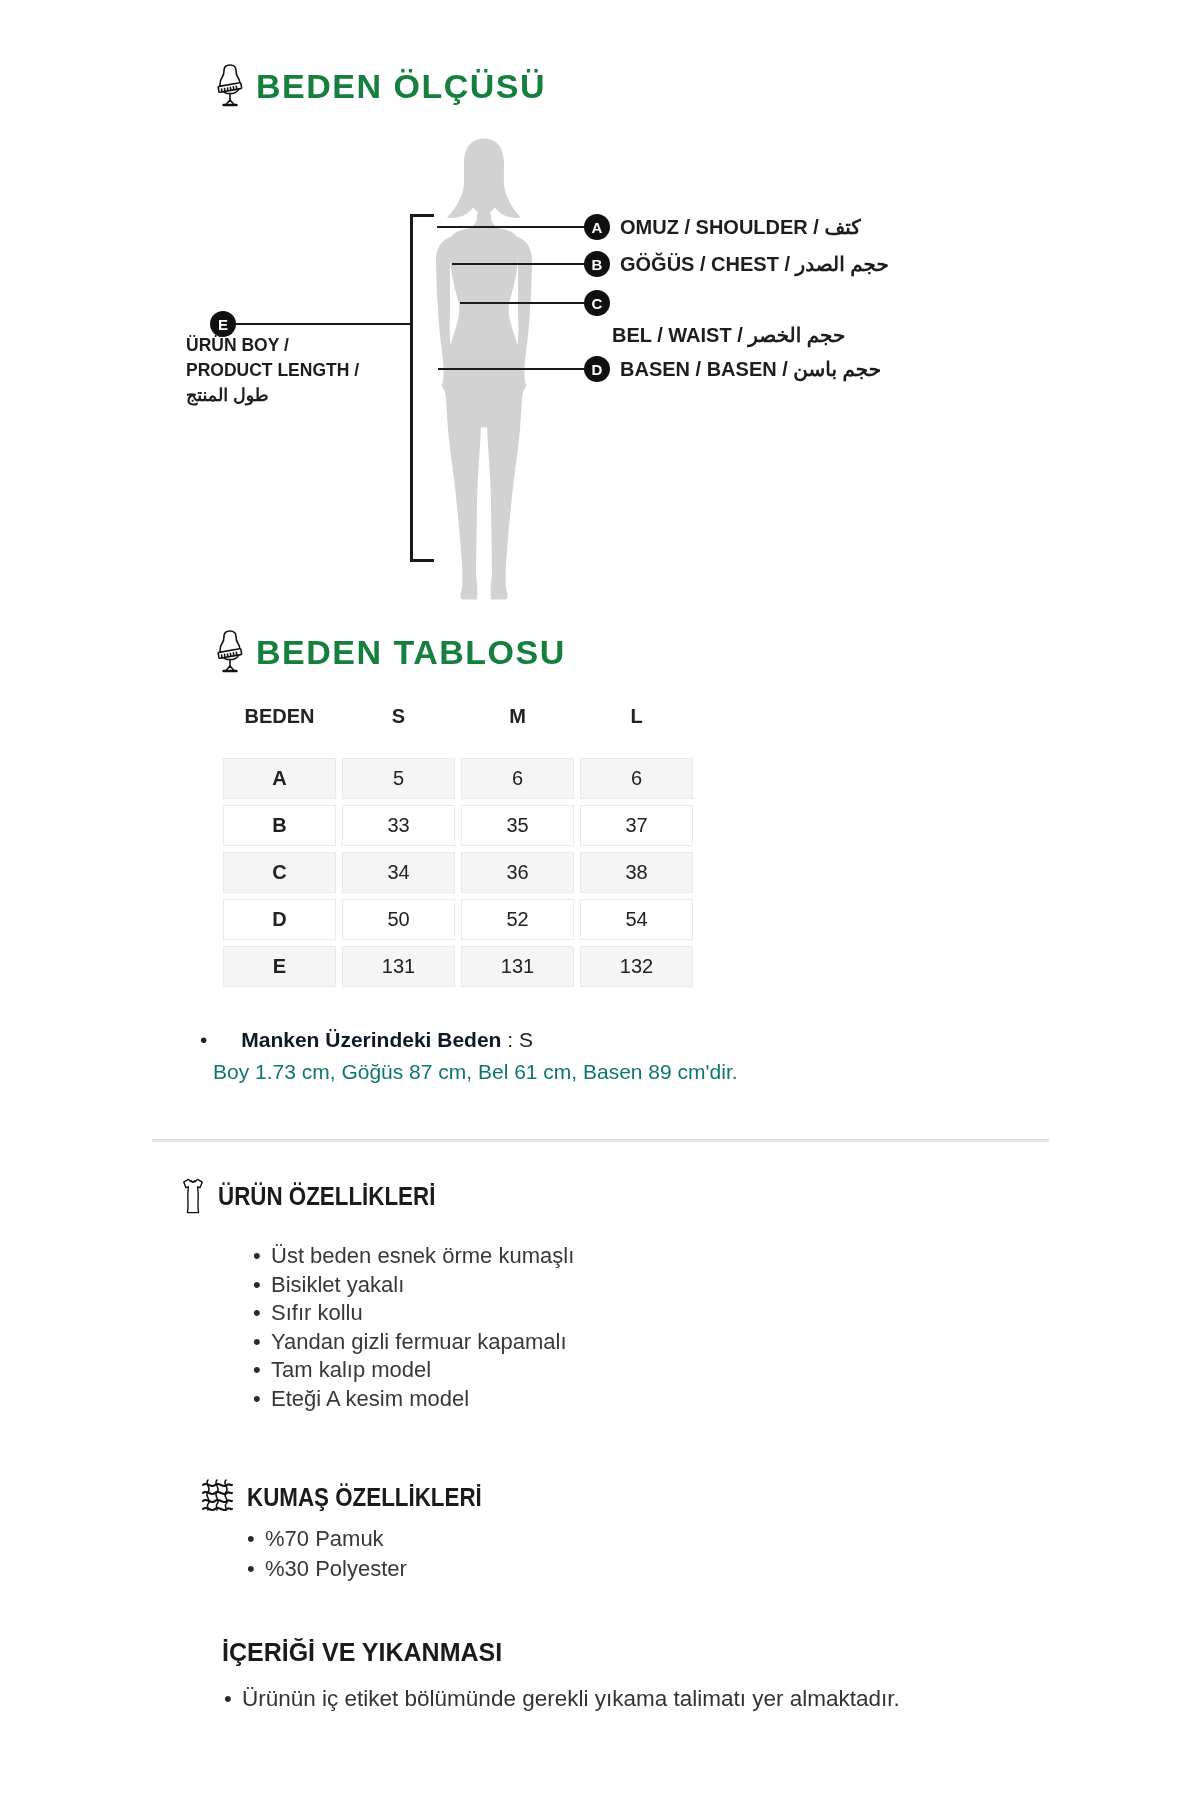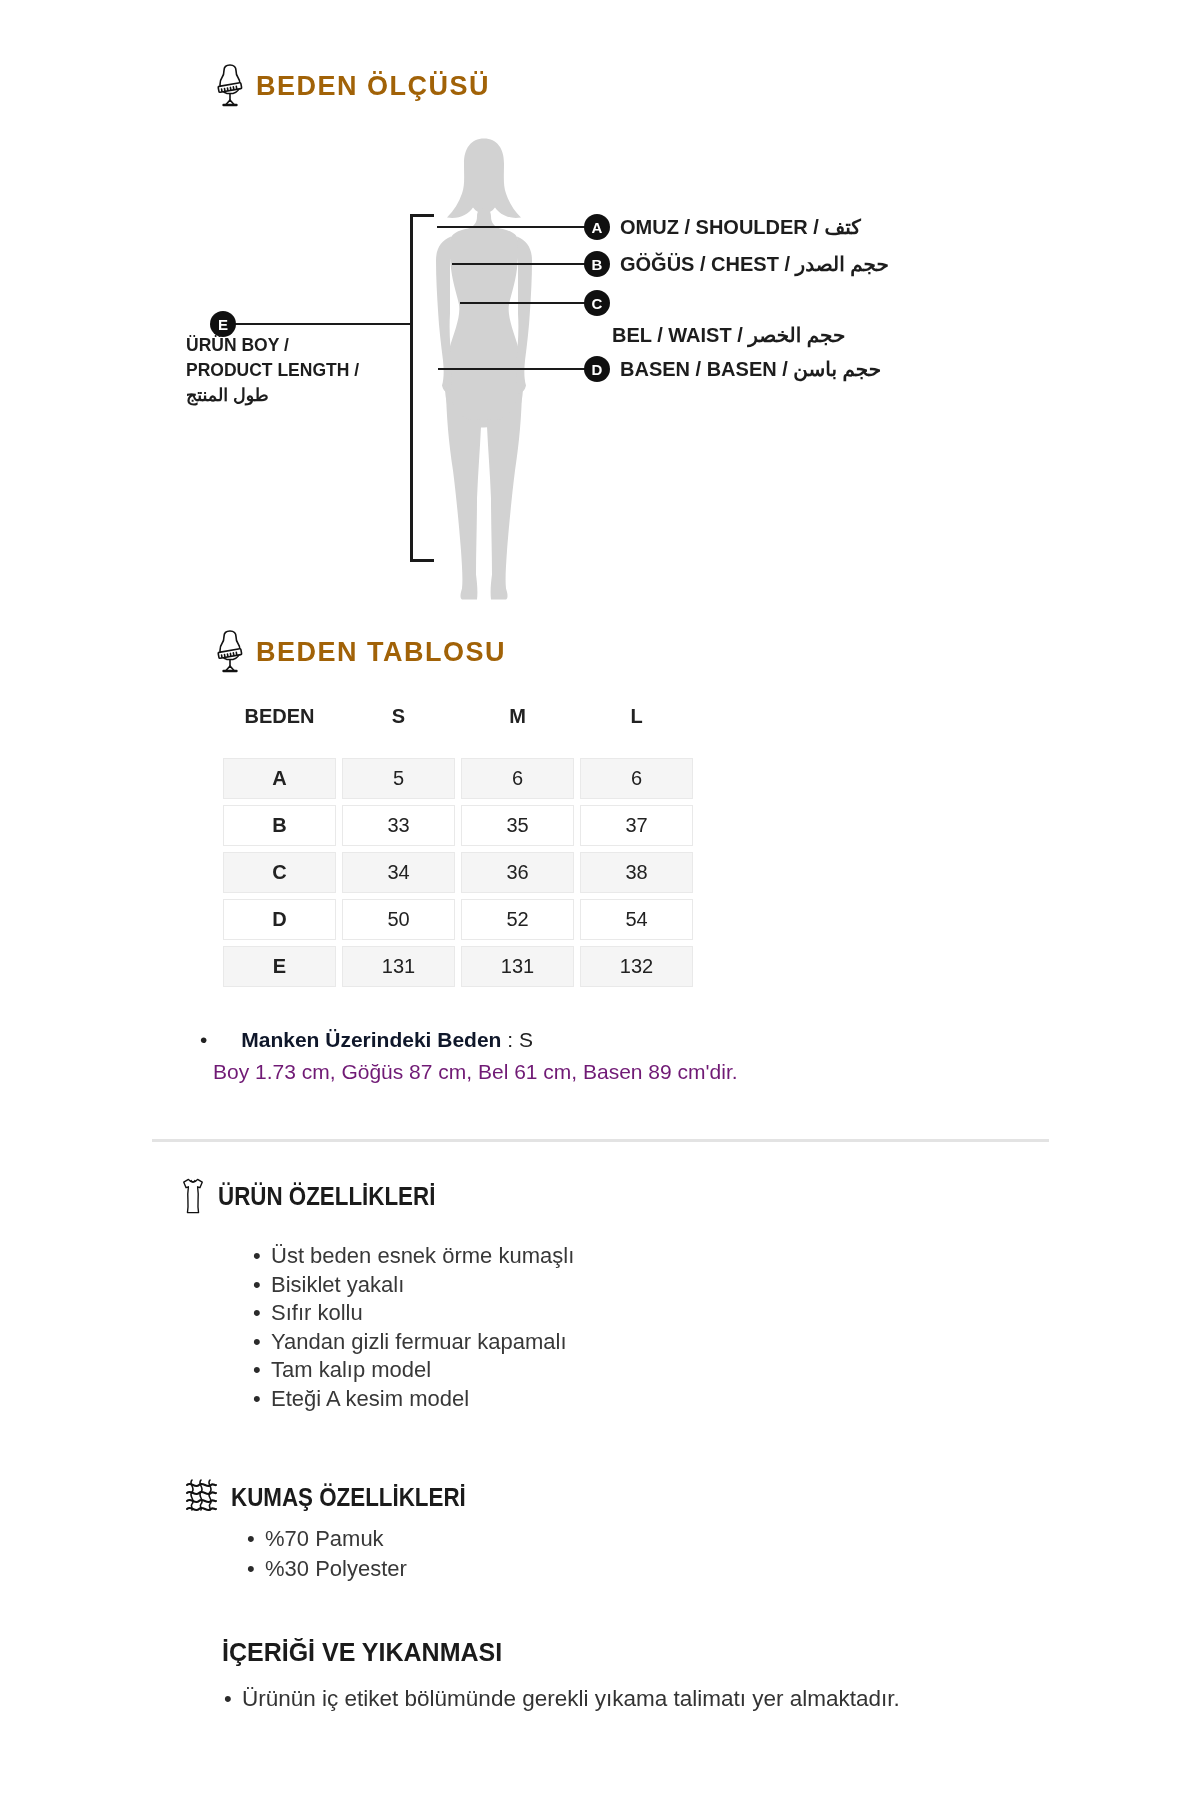--- a/index.html
+++ b/index.html
@@ -2,21 +2,21 @@
 <html><head>
 <meta charset="utf-8">
 <style>
   html,body{margin:0;padding:0;background:#fff;}
   #page{position:relative;width:1200px;height:1800px;background:#fff;overflow:hidden;
         font-family:"Liberation Sans", sans-serif;color:#1c1c1c;}
   .abs{position:absolute;}
 
   
   .main-header{display:flex;align-items:center;gap:11px;}
-  .main-header .hd-text{font-size:27px;font-weight:700;letter-spacing:1.5px;color:#a16207;}
+  .main-header .hd-text{font-size:34px;font-weight:700;letter-spacing:1.5px;color:#15803d;}
 
   
   .line{position:absolute;background:#1a1a1a;}
   .badge{position:absolute;width:26px;height:26px;border-radius:50%;background:#101010;
          color:#fff;display:flex;align-items:center;justify-content:center;
          font-size:15px;font-weight:700;}
   .m-label{position:absolute;font-size:20px;font-weight:600;color:#1d1d1d;line-height:26px;white-space:nowrap;}
   .e-block{position:absolute;font-size:17.5px;font-weight:600;color:#1d1d1d;line-height:25px;}
 
   
@@ -26,21 +26,21 @@
   .tbl-data{height:41px;margin-bottom:6px;}
   .cell{display:flex;align-items:center;justify-content:center;font-size:20px;font-weight:500;color:#222;}
   .tbl-data .cell{border:1px solid #e9e9e9;}
   .row-odd .cell{background:#f5f5f5;}
   .row-even .cell{background:#ffffff;}
   .key-cell{font-weight:600;}
 
   
   .model-line1{font-size:21px;color:#222;}
   .model-line1 b{font-weight:700;color:#0f172a;margin-left:28px;}
-  .model-line2{font-size:21px;color:#701a75;}
+  .model-line2{font-size:21px;color:#0f766e;}
 
   .divider{position:absolute;background:#e3e3e3;}
 
   
   .sec-header{display:flex;align-items:center;gap:13px;}
   .sec-title{font-size:26px;font-weight:700;color:#1b1b1b;transform:scaleX(.86);transform-origin:left center;white-space:nowrap;}
   .bullets{display:flex;flex-direction:column;}
   .bullet{display:flex;align-items:flex-start;font-size:22px;color:#383838;}
   .bullet .dot{width:18px;flex:0 0 18px;color:#2b2b2b;}
   .feat .bullet{line-height:28.6px;}
@@ -215,21 +215,21 @@
     <div class="bullet">
         <span class="dot">•</span>
         <span>Tam kalıp model</span>
       </div>
     <div class="bullet">
         <span class="dot">•</span>
         <span>Eteği A kesim model</span>
       </div>
   </div>
 
-  <div class="abs sec-header" style="left:184px;top:1475px;height:44px;">
+  <div class="abs sec-header" style="left:200px;top:1475px;height:44px;">
     <span>
       <svg width="34" height="40" viewBox="0 0 34 40" fill="none" stroke="#111" stroke-width="2.1" stroke-linecap="round">
         <path d="M3,8 C7,4 11,12 15,8 C19,4 23,12 27,8 C29,6 31,9 32,8"></path>
         <path d="M3,16 C7,12 11,20 15,16 C19,12 23,20 27,16 C29,14 31,17 32,16"></path>
         <path d="M3,24 C7,20 11,28 15,24 C19,20 23,28 27,24 C29,22 31,25 32,24"></path>
         <path d="M3,32 C7,28 11,36 15,32 C19,28 23,36 27,32 C29,30 31,33 32,32"></path>
         <path d="M8,3 C4,7 12,11 8,15 C4,19 12,23 8,27 C6,29 9,31 8,33" stroke-width="1.6"></path>
         <path d="M17,3 C13,7 21,11 17,15 C13,19 21,23 17,27 C15,29 18,31 17,33" stroke-width="1.6"></path>
         <path d="M26,3 C22,7 30,11 26,15 C22,19 30,23 26,27 C24,29 27,31 26,33" stroke-width="1.6"></path>
       </svg>

